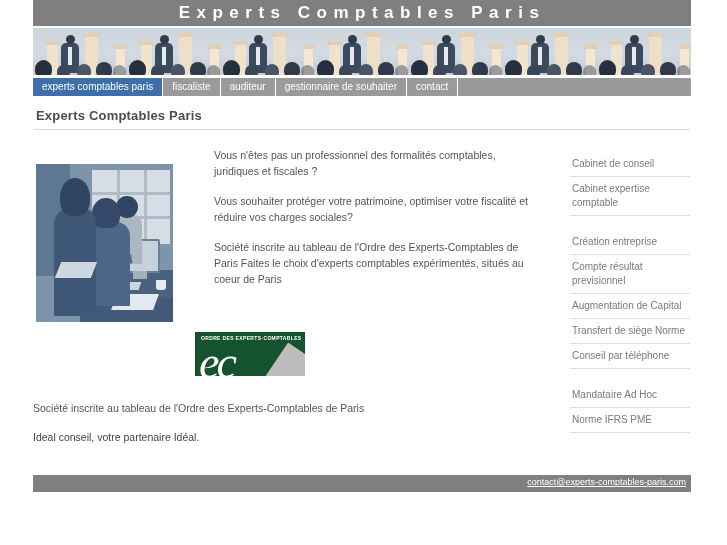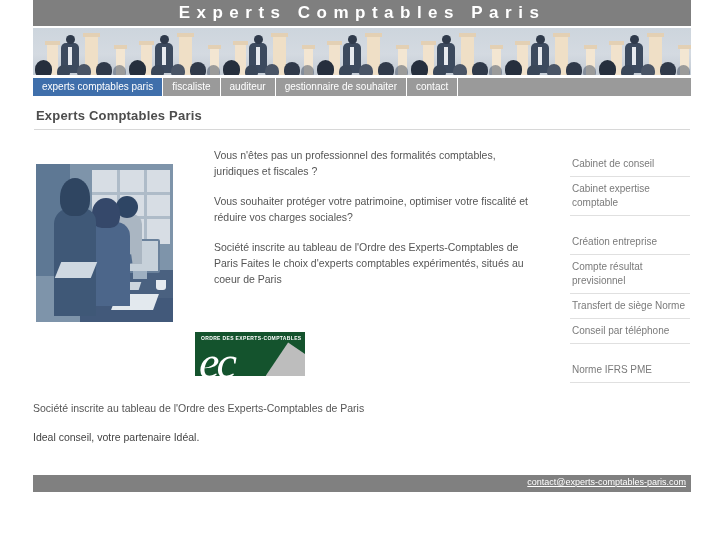--- a/index.html
+++ b/index.html
@@ -527,23 +527,25 @@
 
   <div class="note">Société inscrite au tableau de l'Ordre des Experts-Comptables de Paris</div>
   <div class="slogan">Ideal conseil, votre partenaire Idéal.</div>
 
   <div class="sidebar">
     <a class="side-link">Cabinet de conseil</a>
     <a class="side-link">Cabinet expertise comptable</a>
     <div class="side-gap"></div>
     <a class="side-link">Création entreprise</a>
     <a class="side-link">Compte résultat previsionnel</a>
+    <a class="side-link">Augmentation de Capital</a>
     <a class="side-link">Transfert de siège Norme</a>
     <a class="side-link">Conseil par téléphone</a>
     <div class="side-gap"></div>
+    <a class="side-link">Mandataire Ad Hoc</a>
     <a class="side-link">Norme IFRS PME</a>
   </div>
 
   <div class="footer">
     <span class="footer-mail">contact@experts-comptables-paris.com</span>
   </div>
 
 </div>
 
 </body></html>

